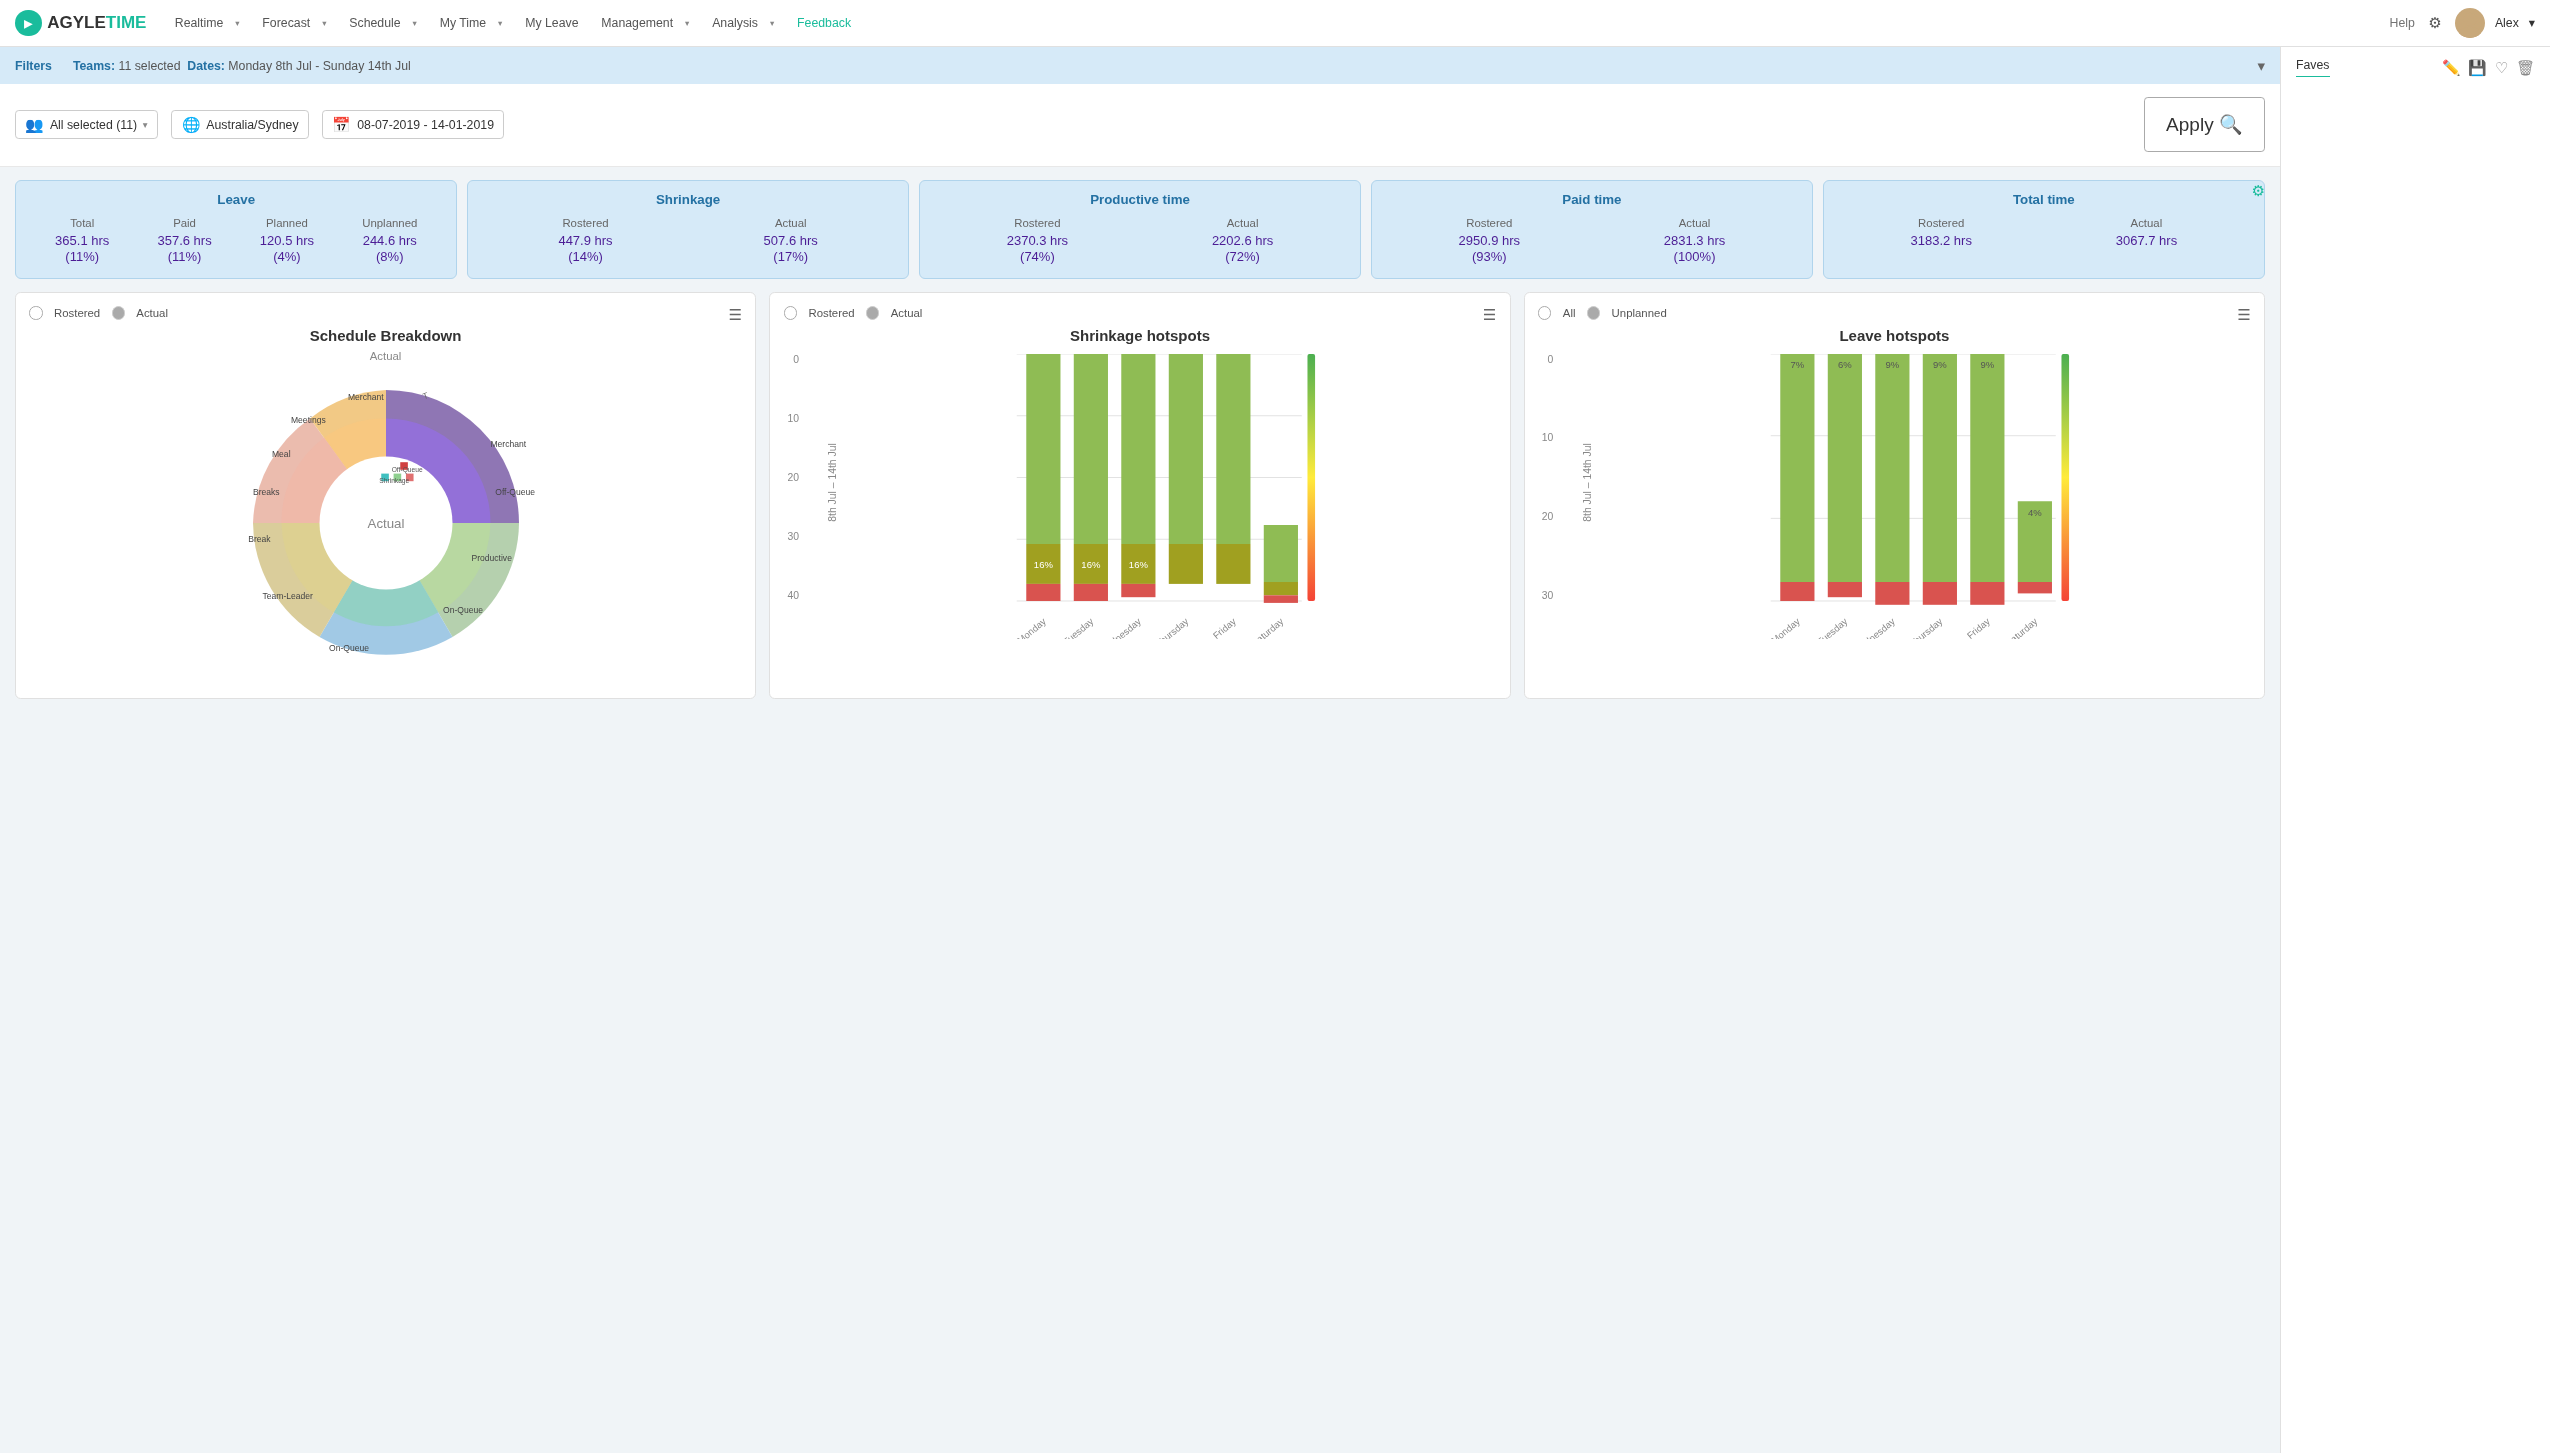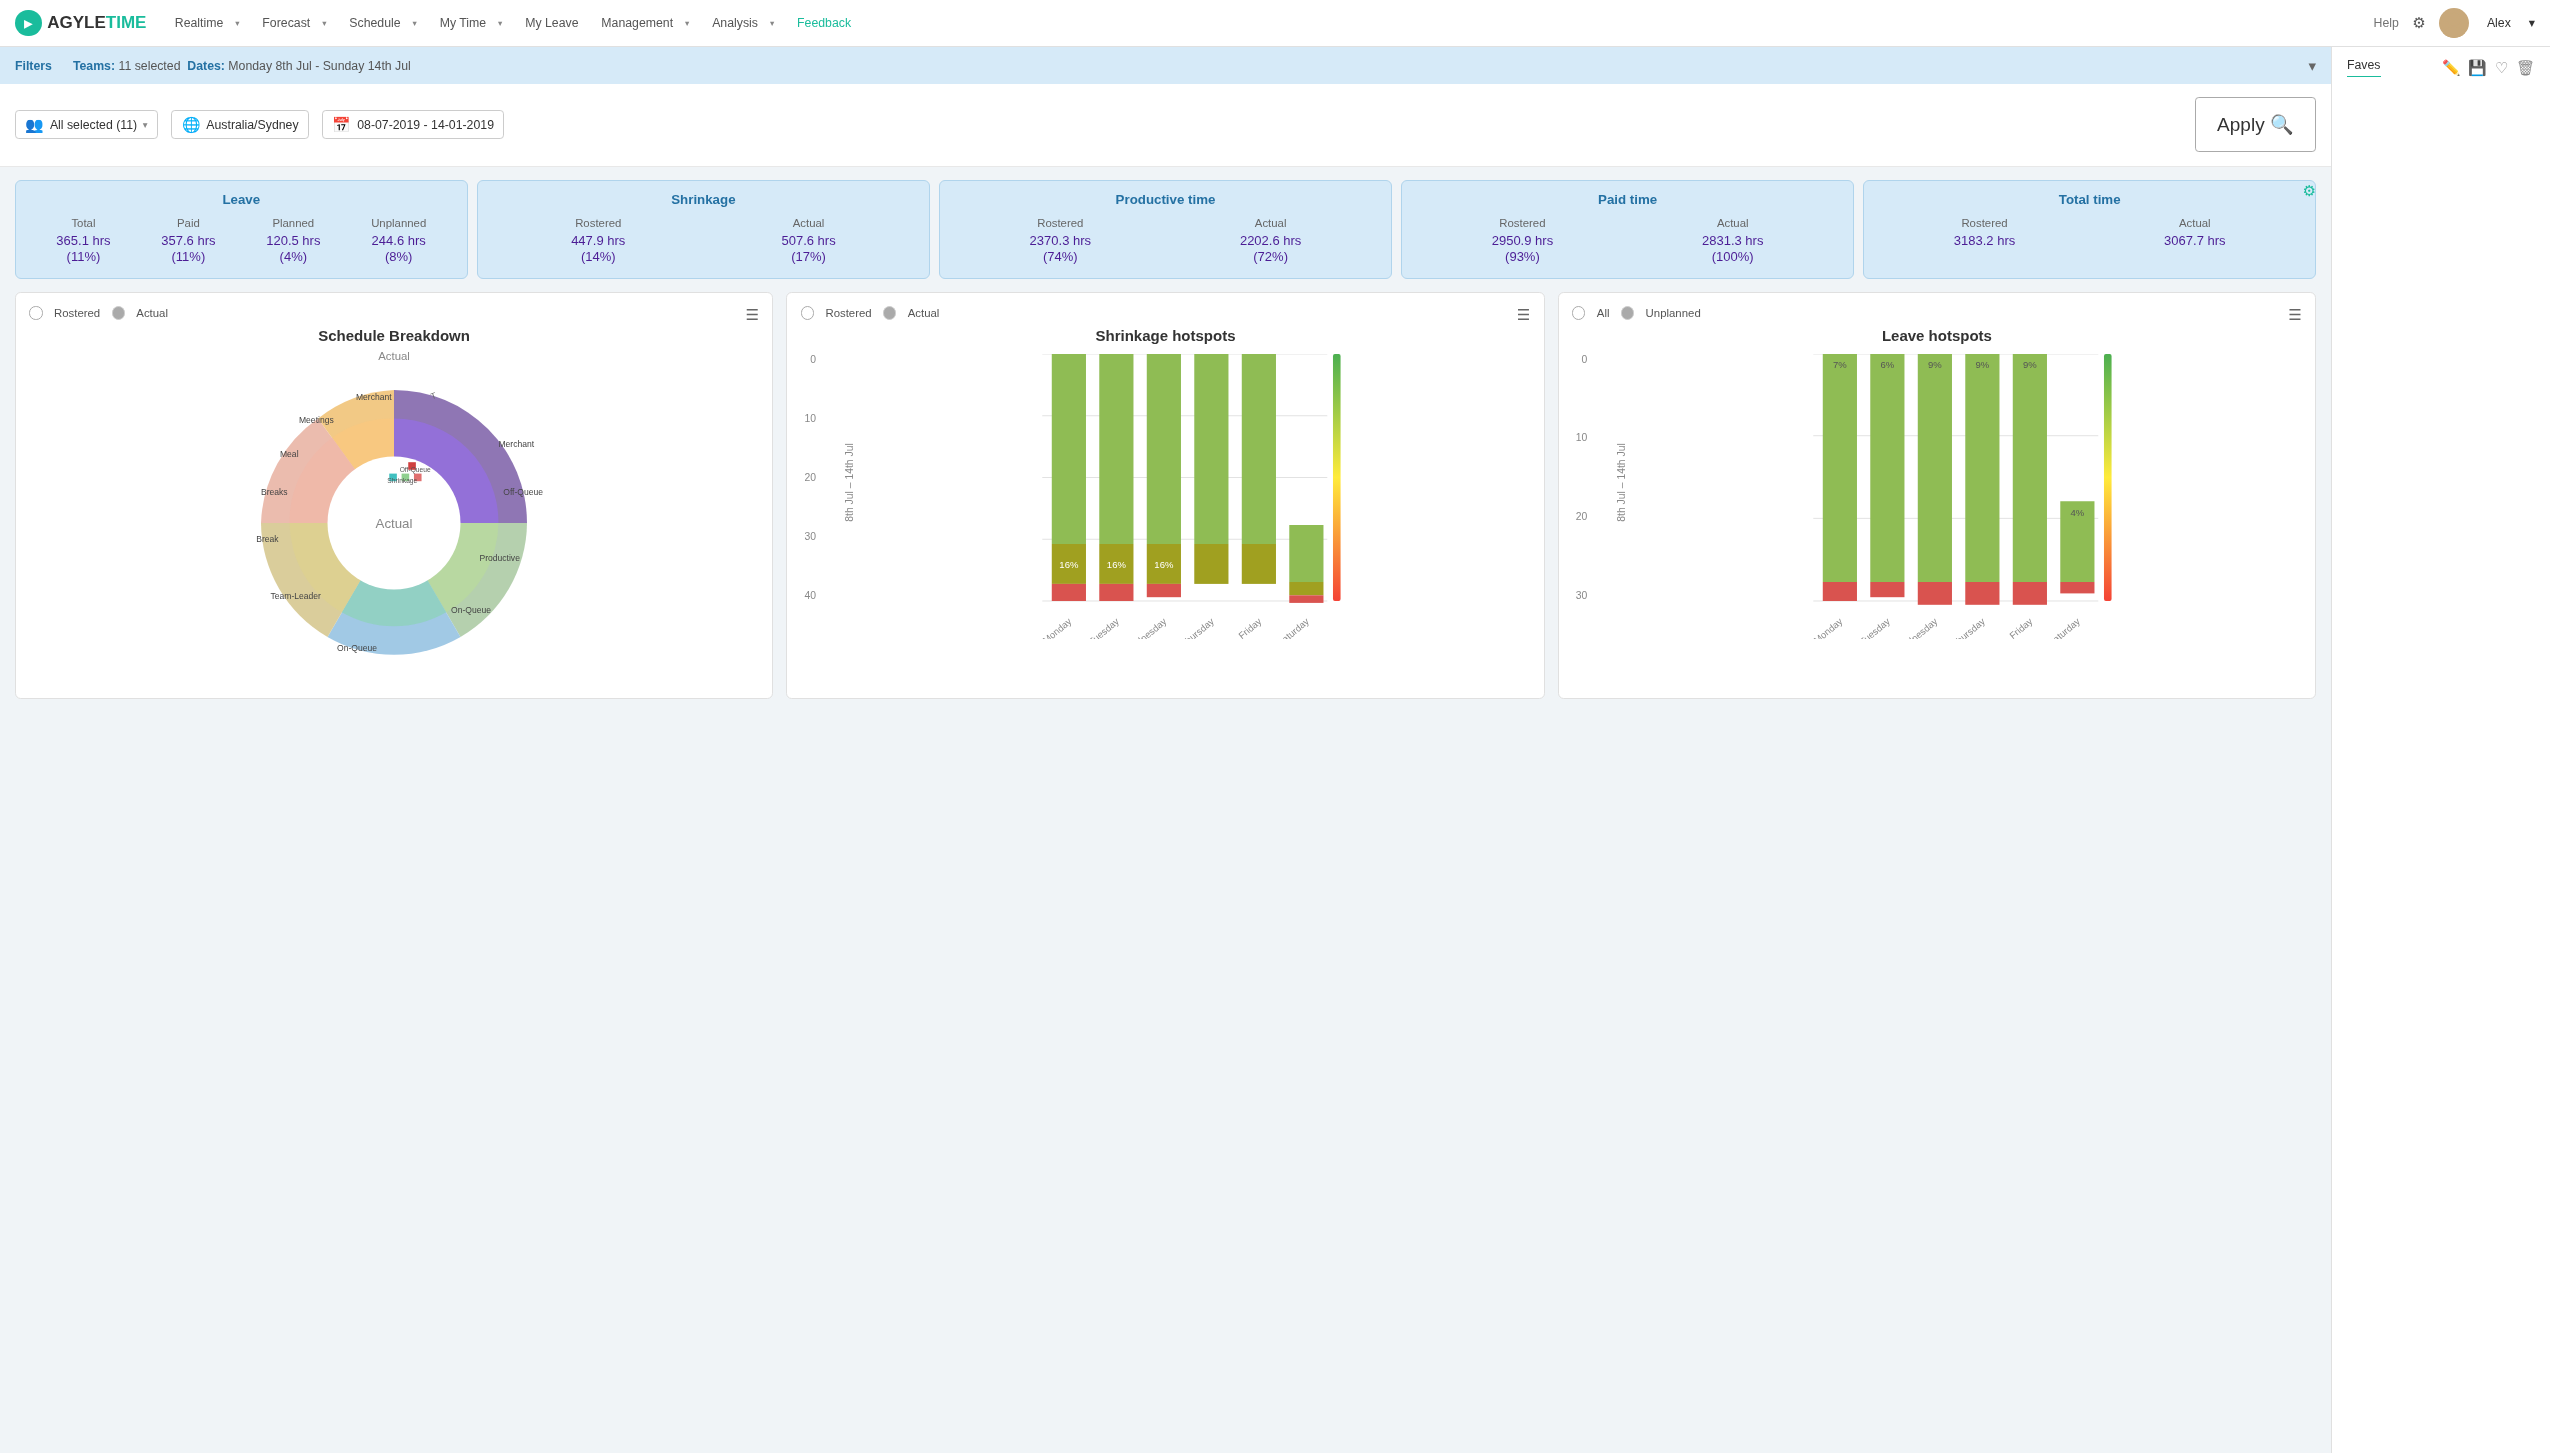--- a/index.html
+++ b/index.html
@@ -25,21 +25,21 @@
     .nav-item {
       padding: 5.7px 9.5px; cursor: pointer; color: #555; font-size: 12.3px;
       display: flex; align-items: center; gap: 12px; border-radius: 2.8px; text-align: center;
     }
     .nav-item.active { color: #1abc9c; }
     .nav-item .arrow { font-size: 8.5px; color: #888; }
     .nav-spacer { flex: 1; }
     .nav-right { display: flex; align-items: center; gap: 13.3px; }
     .nav-help { color: #737373; cursor: pointer; }
     .nav-gear { color: #555; cursor: pointer; font-size: 15px; }
-    .nav-user { display: flex; align-items: center; gap: 18px; cursor: pointer; }
+    .nav-user { display: flex; align-items: center; gap: 10px; cursor: pointer; }
     .nav-avatar { width: 30px; height: 30px; border-radius: 50%; background: #c8a87a; display: flex; align-items: center; justify-content: center; overflow: hidden; }
 
     
     .filter-bar {
       background: #d6eaf8; padding: 9.5px 15px;
       display: flex; align-items: center; gap: 21px;
     }
     .filter-label { color: #2471a3; font-weight: bold; font-size: 12.3px; }
     .filter-text { color: #555; font-size: 12.3px; }
     .filter-text strong { color: #2471a3; }
@@ -64,21 +64,21 @@
       margin-left: auto;
       background: #fff; border: 1.9px solid #aaa; border-radius: 3.8px;
       padding: 15px 21px; cursor: pointer; font-size: 19px; color: #333;
       display: flex; align-items: center; gap: 5.7px;
     }
 
     
     .page-layout { display: flex; }
     .main-content { flex: 1; }
     .faves-panel {
-      width: 219px; background: #fff; border-left: 0.9px solid #e0e0e0;
+      width: 270px; background: #fff; border-left: 0.9px solid #e0e0e0;
       padding: 11.4px 15px; min-height: calc(100vh - 47px);
     }
     .faves-header { display: flex; align-items: center; justify-content: space-between; margin-bottom: 7.6px; }
     .faves-icons { display: flex; gap: 7.6px; color: #888; font-size: 15px; }
     .faves-underline { border-bottom: 1.9px solid #1abc9c; padding-bottom: 3.8px; }
 
     
     .stats-row {
       display: flex; gap: 0; padding: 13.3px 15px 0 15px;
     }

